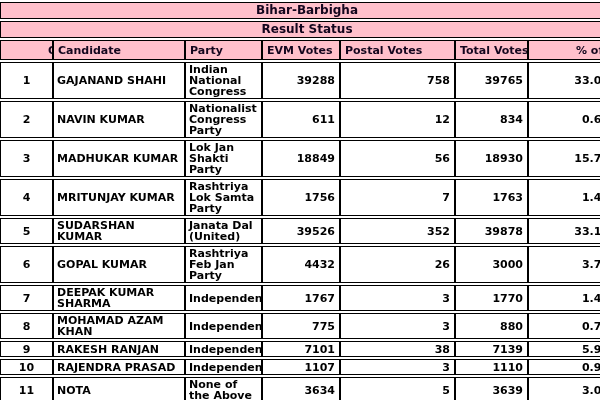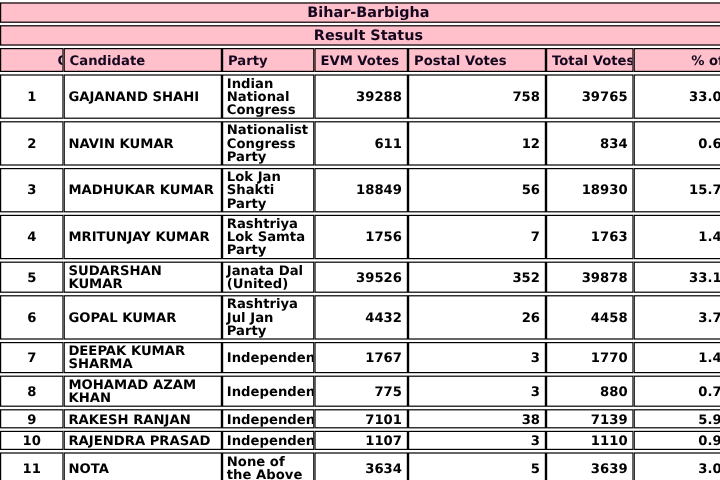--- a/index.html
+++ b/index.html
@@ -141,24 +141,24 @@
         <td class="cell-candidate">SUDARSHAN KUMAR</td>
         <td class="cell-party">Janata Dal (United)</td>
         <td class="cell-evm">39526</td>
         <td class="cell-postal">352</td>
         <td class="cell-total">39878</td>
         <td class="cell-pct">33.19</td>
       </tr>
       <tr class="data-row">
         <td class="cell-osn">6</td>
         <td class="cell-candidate">GOPAL KUMAR</td>
-        <td class="cell-party">Rashtriya Jul Jan Party</td>
+        <td class="cell-party">Rashtriya Feb Jan Party</td>
         <td class="cell-evm">4432</td>
         <td class="cell-postal">26</td>
-        <td class="cell-total">4458</td>
+        <td class="cell-total">3000</td>
         <td class="cell-pct">3.71</td>
       </tr>
       <tr class="data-row">
         <td class="cell-osn">7</td>
         <td class="cell-candidate">DEEPAK KUMAR SHARMA</td>
         <td class="cell-party">Independent</td>
         <td class="cell-evm">1767</td>
         <td class="cell-postal">3</td>
         <td class="cell-total">1770</td>
         <td class="cell-pct">1.47</td>

